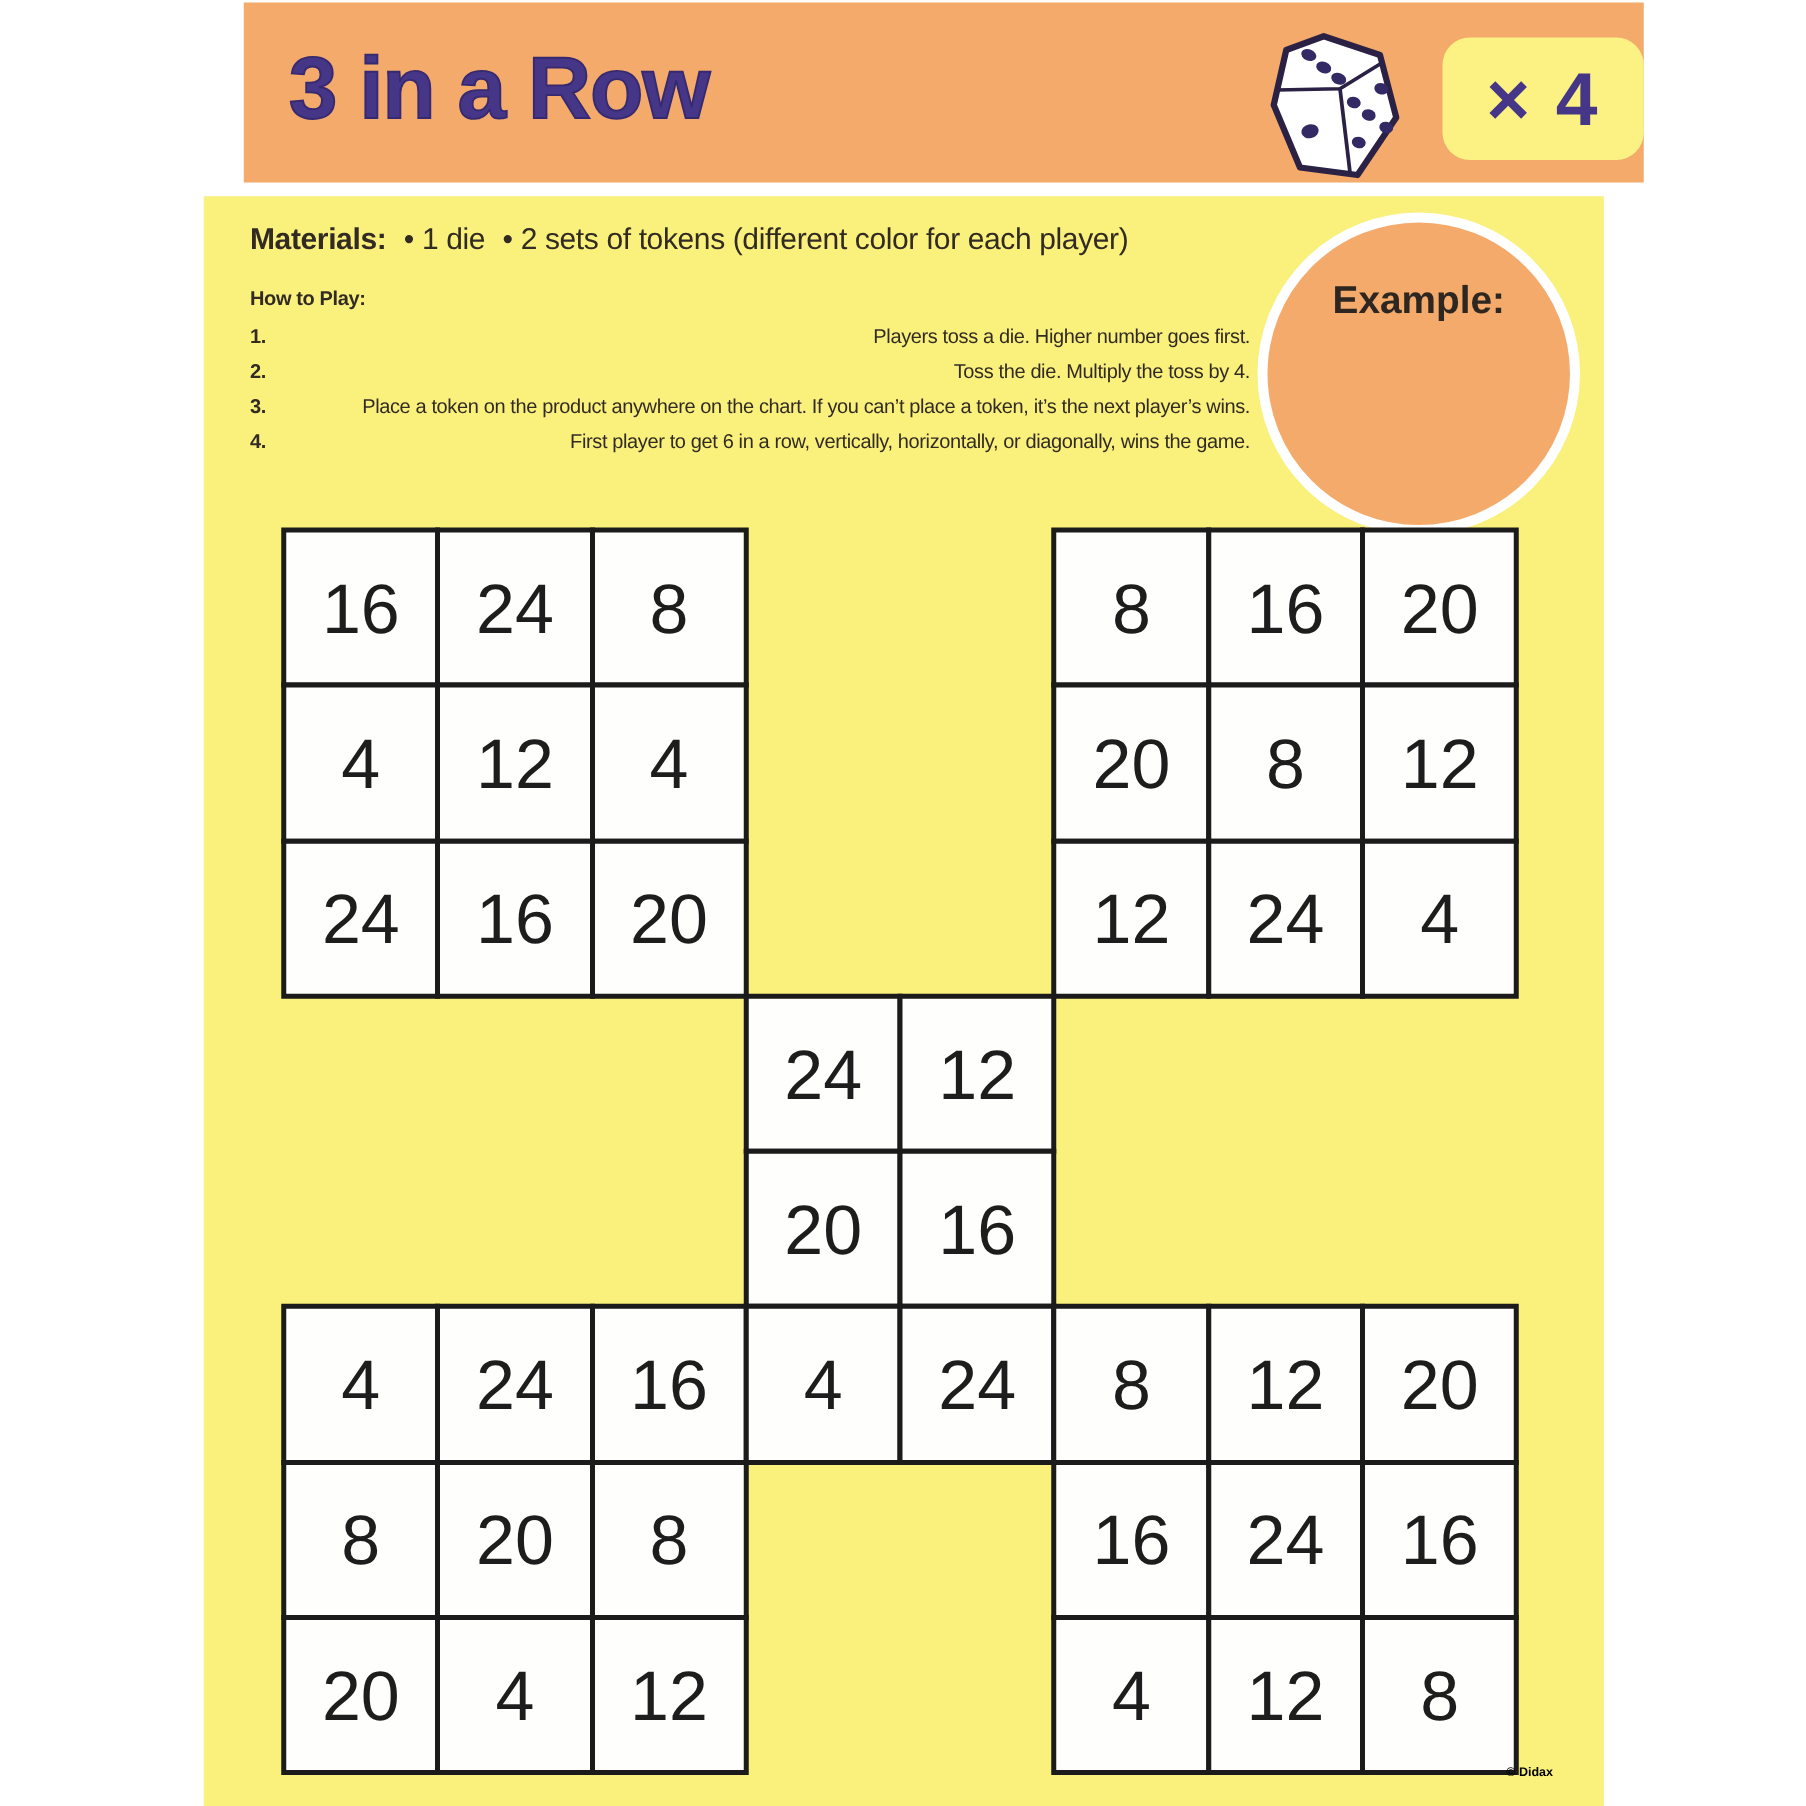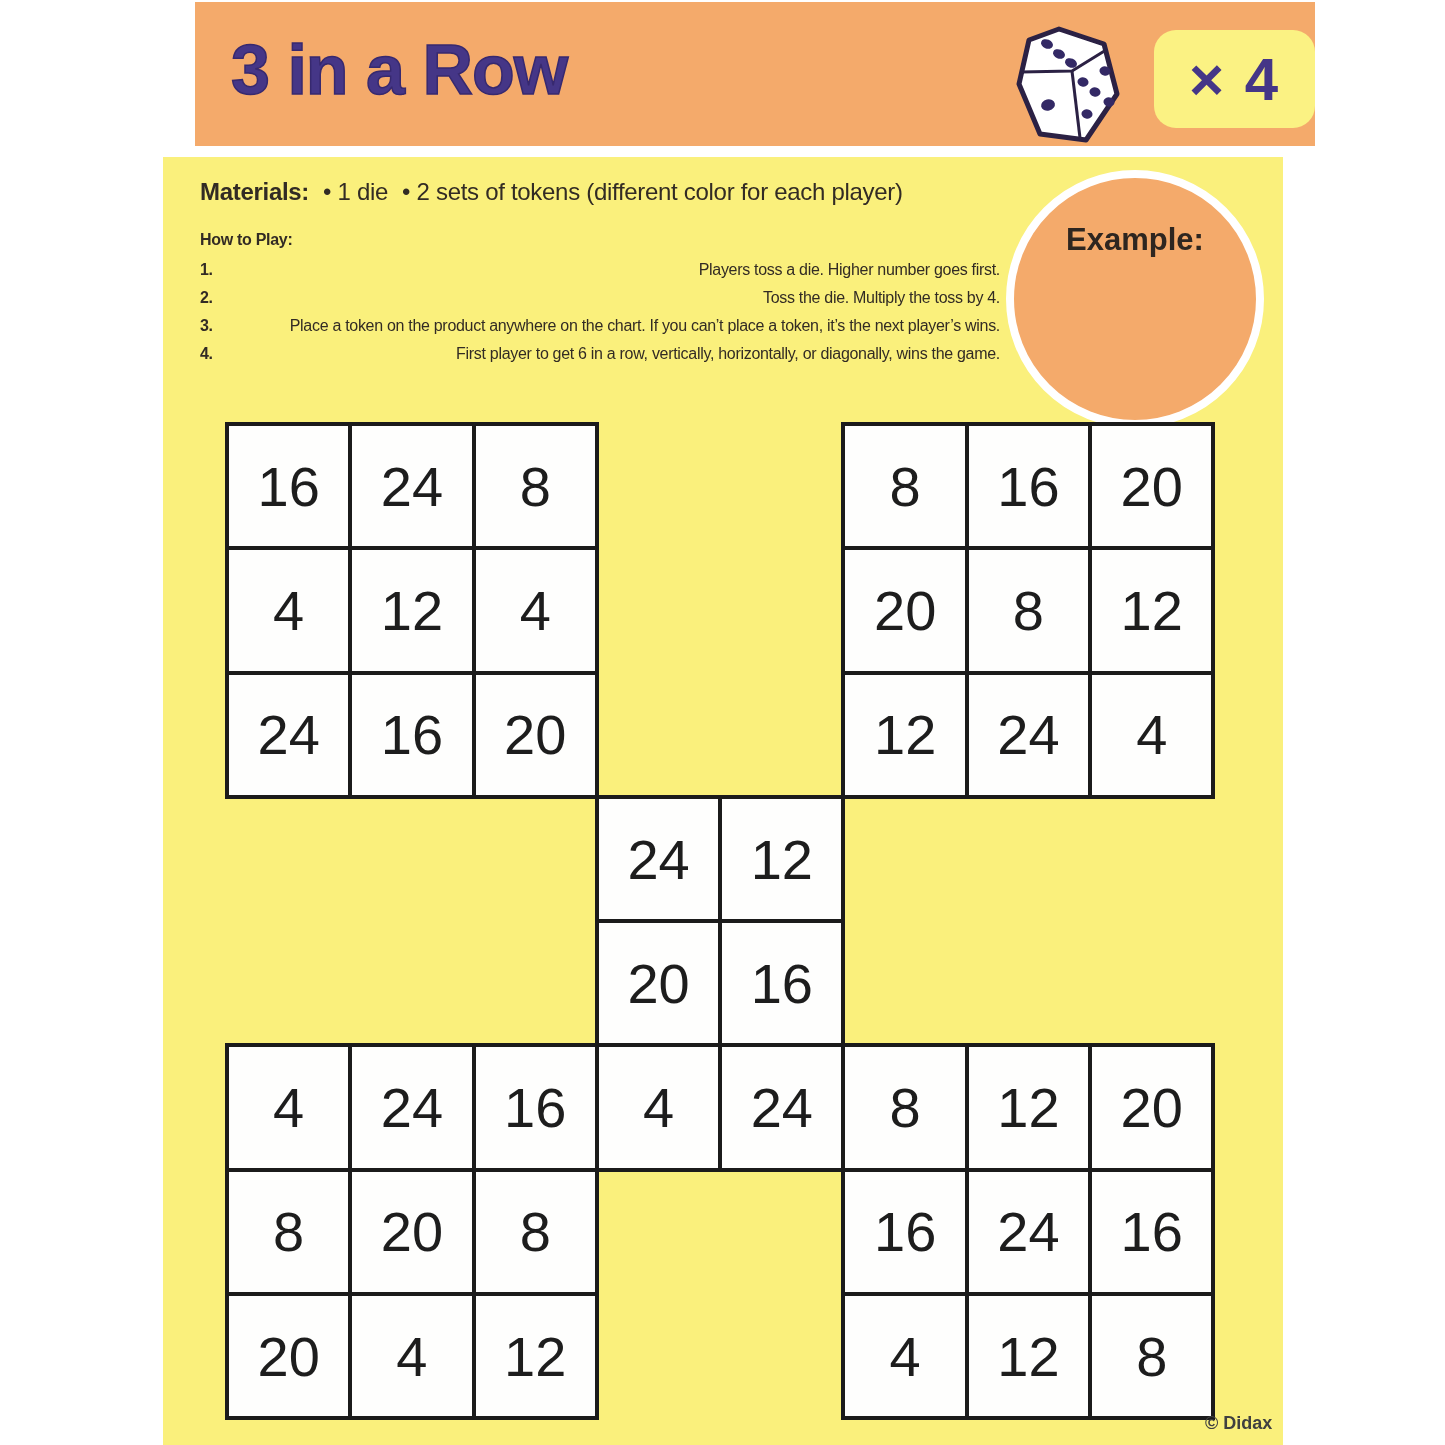--- a/index.html
+++ b/index.html
@@ -55,21 +55,21 @@
   }
   .cell{
     display:flex;align-items:center;justify-content:center;
     background:#FEFEFD;outline:4px solid #1B1B1B;outline-offset:-2px;
     font-size:56px;color:#1D1D1D;
   }
   .cell.empty{background:transparent;outline:none;}
 
   .copyright{
     position:absolute;left:1042px;top:1256px;
-    font-size:18px;font-weight:bold;color:#404040;
+    font-size:10px;font-weight:bold;color:#000000;
   }
 </style>
 </head>
 <body>
 
 <div class="canvas">
   <div class="page">
 
     <div class="header-band">
       <div class="page-title">3 in a Row</div>

